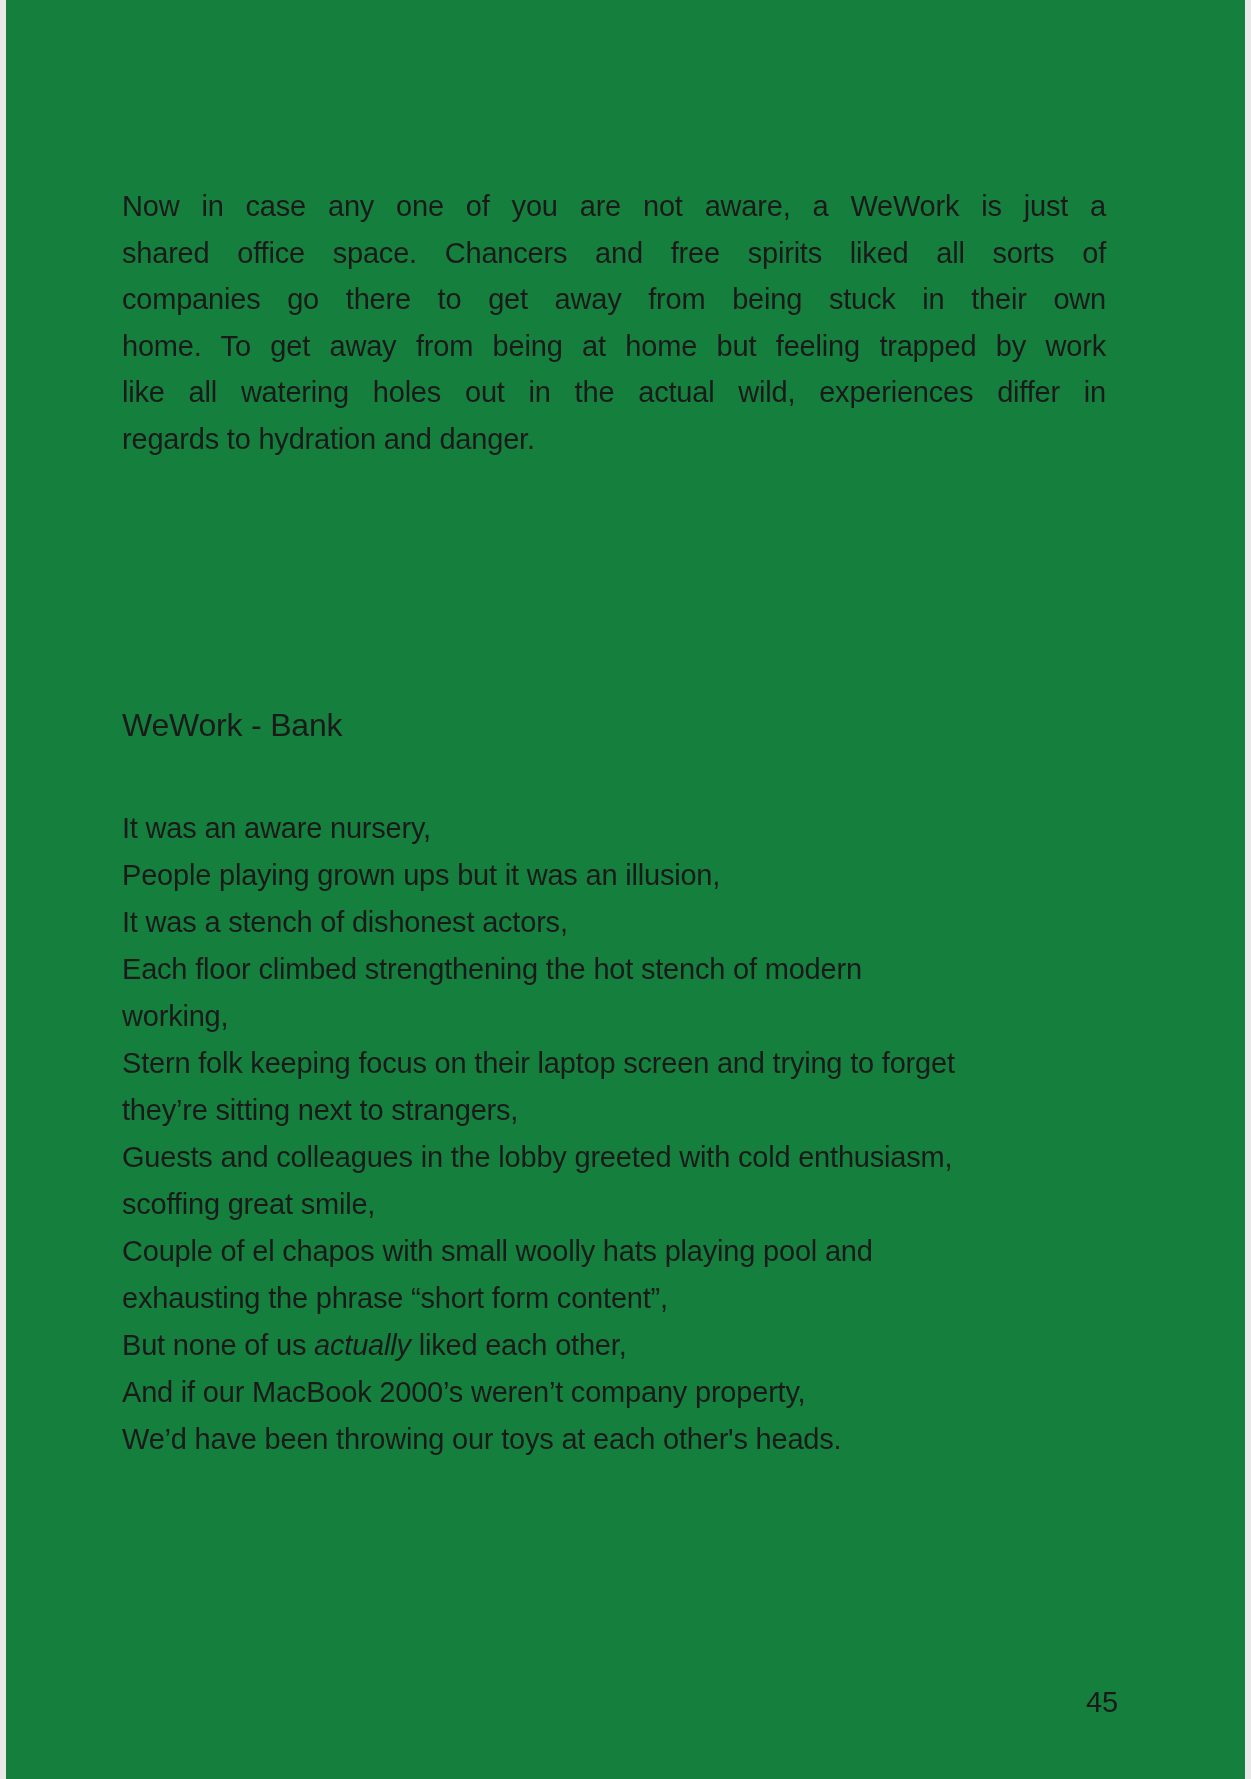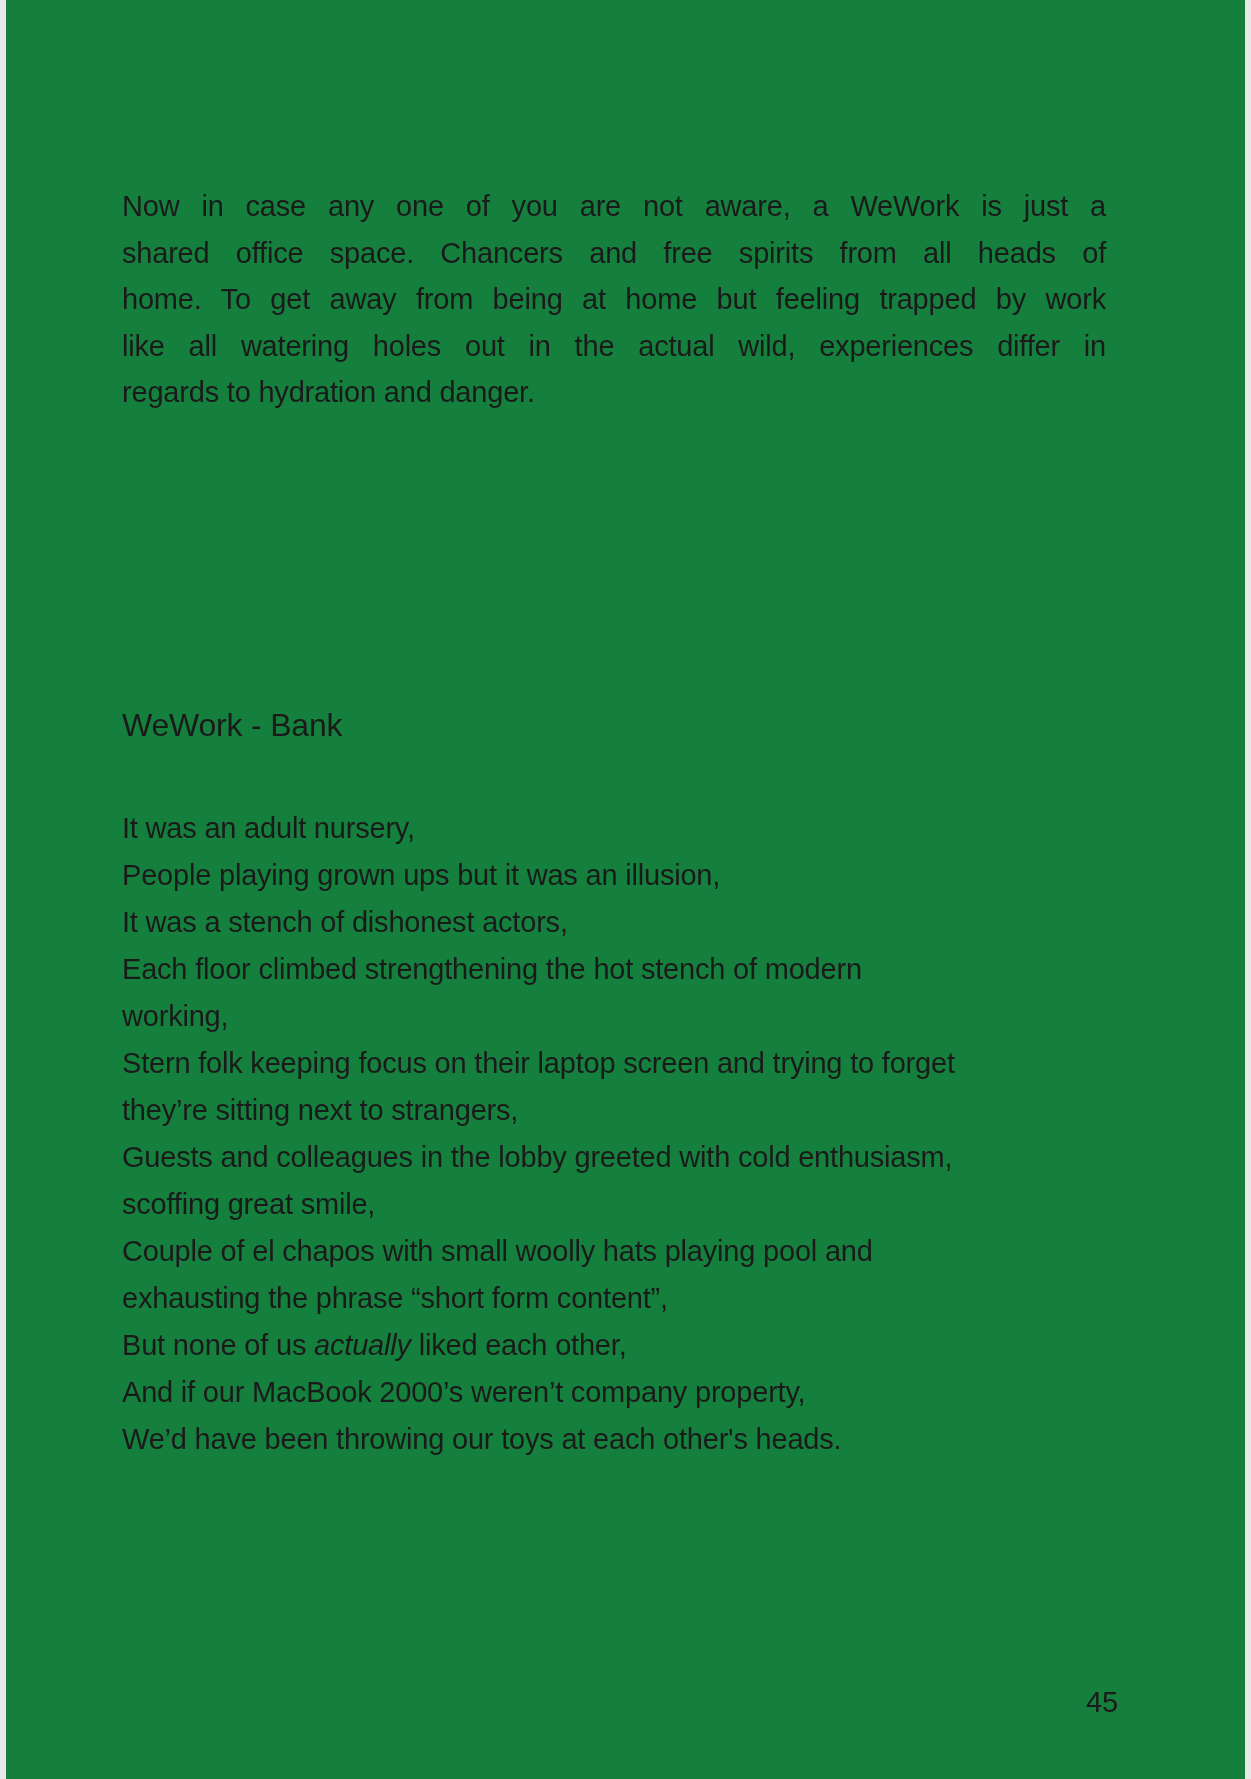--- a/index.html
+++ b/index.html
@@ -58,30 +58,31 @@
     letter-spacing: -0.2px;
   }
   .it { font-style: italic; }
 </style>
 </head>
 <body>
 
 <div class="page">
   <div class="para">
       <div class="jline"><span>Now in case any one of you are not aware, a WeWork is just a</span></div>
-      <div class="jline"><span>shared office space. Chancers and free spirits from all heads of</span></div>
+      <div class="jline"><span>shared office space. Chancers and free spirits liked all sorts of</span></div>
+      <div class="jline"><span>companies go there to get away from being stuck in their own</span></div>
       <div class="jline"><span>home. To get away from being at home but feeling trapped by work</span></div>
       <div class="jline"><span>like all watering holes out in the actual wild, experiences differ in</span></div>
       <div class="jline last"><span>regards to hydration and danger.</span></div>
     </div>
 
   <h2 class="heading">WeWork - Bank</h2>
 
   <div class="poem">
-      <div class="pline"><span>It was an adult nursery,</span></div>
+      <div class="pline"><span>It was an aware nursery,</span></div>
       <div class="pline"><span>People playing grown ups but it was an illusion,</span></div>
       <div class="pline"><span>It was a stench of dishonest actors,</span></div>
       <div class="pline"><span>Each floor climbed strengthening the hot stench of modern</span></div>
       <div class="pline"><span>working,</span></div>
       <div class="pline"><span>Stern folk keeping focus on their laptop screen and trying to forget</span></div>
       <div class="pline"><span>they’re sitting next to strangers,</span></div>
       <div class="pline"><span>Guests and colleagues in the lobby greeted with cold enthusiasm,</span></div>
       <div class="pline"><span>scoffing great smile,</span></div>
       <div class="pline"><span>Couple of el chapos with small woolly hats playing pool and</span></div>
       <div class="pline"><span>exhausting the phrase “short form content”,</span></div>

